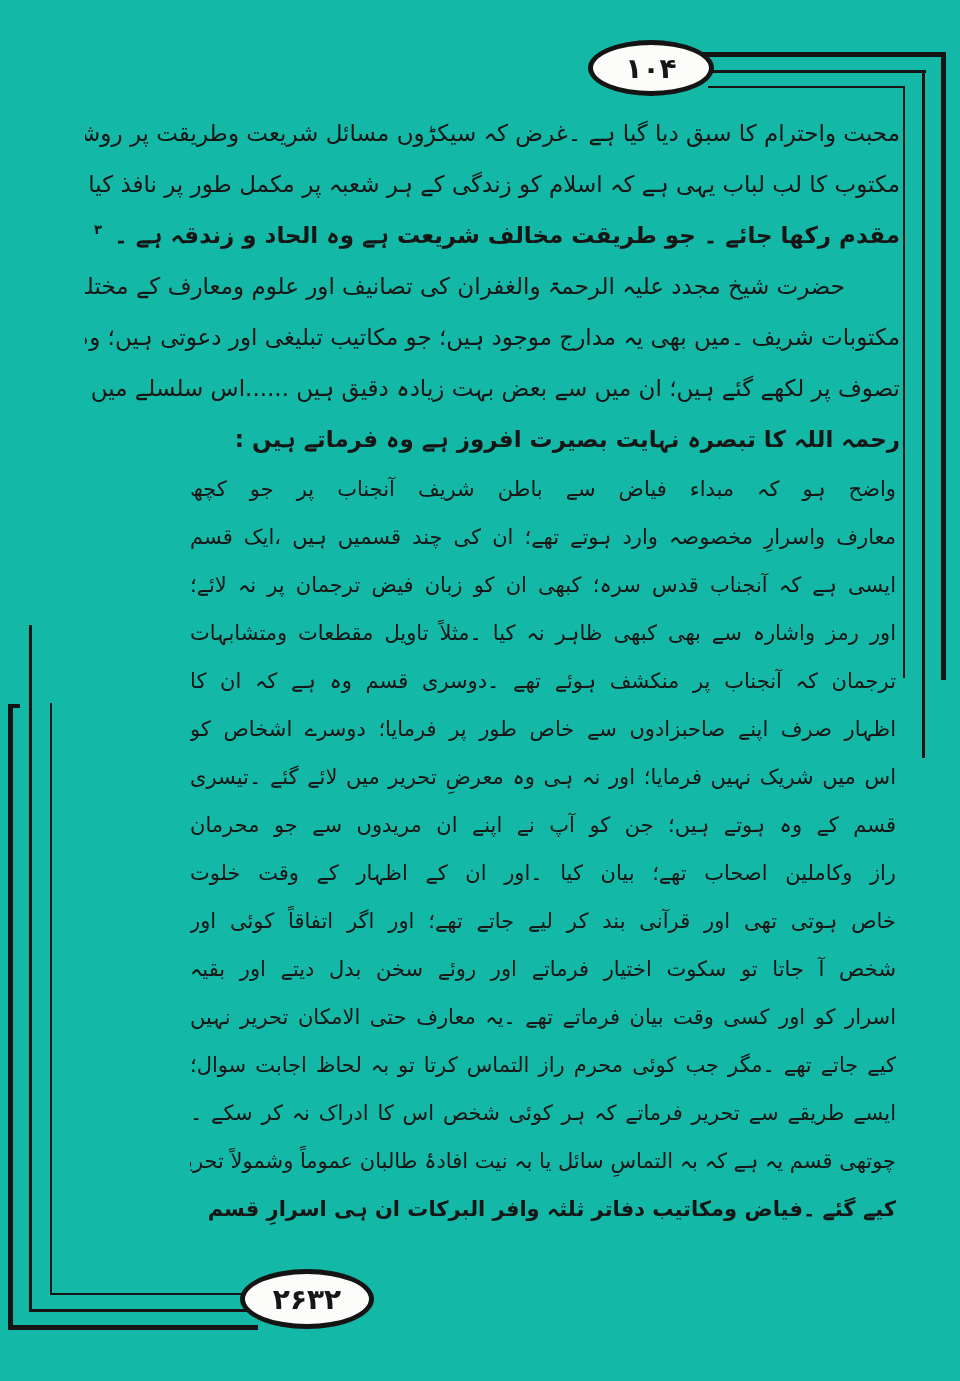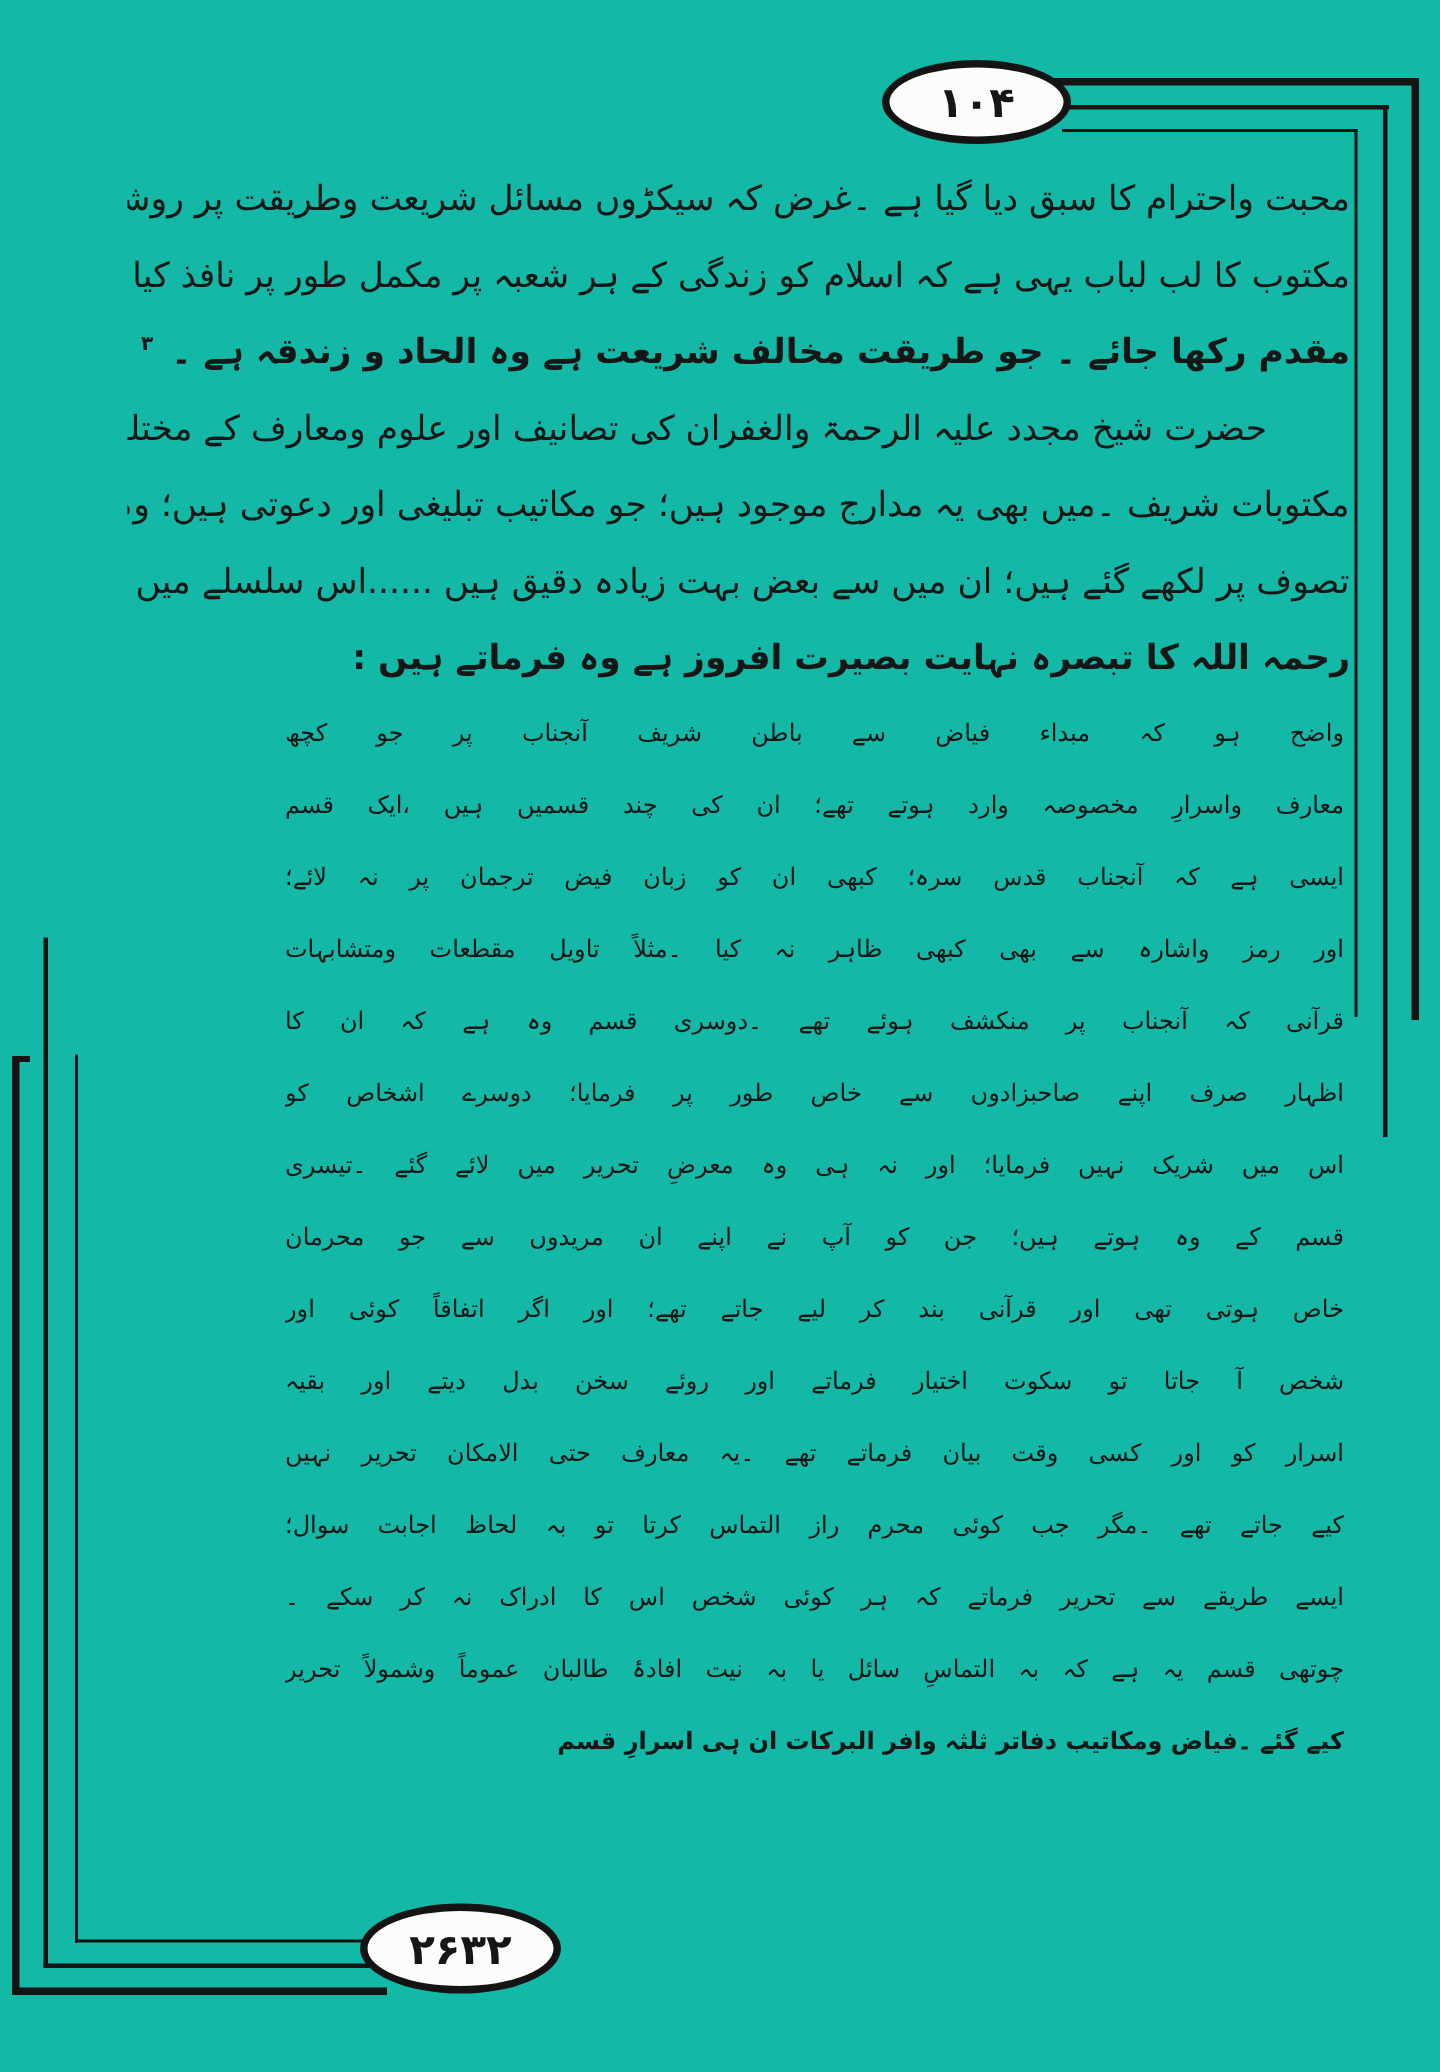--- a/index.html
+++ b/index.html
@@ -48,21 +48,21 @@
     text-indent:55px;
   }
   .quote{
     display:block;
     padding-left:105px;
     padding-right:4px;
     margin-top:0;
   }
   .quote .tline{
     height:48px;line-height:48px;
-    font-size:16px;
+    font-size:21px;
   }
   sup.fn{
     font-size:0.58em;
     vertical-align:super;
     line-height:0;
     margin-right:4px;
   }
 </style>
 </head>
 <body>
@@ -108,24 +108,25 @@
       <div class="tline"><span>مکتوبات شریف ۔میں بھی یہ مدارج موجود ہیں؛ جو مکاتیب تبلیغی اور دعوتی ہیں؛ وہ عام فہم ہیں اور جو مسائل</span></div>
       <div class="tline"><span>تصوف پر لکھے گئے ہیں؛ ان میں سے بعض بہت زیادہ دقیق ہیں ......اس سلسلے میں شیخ بدرالدین سرہندی</span> </div>
       <div class="tline tline-end"><span>رحمہ اللہ کا تبصرہ نہایت بصیرت افروز ہے وہ فرماتے ہیں :</span></div>
     </div>
 
     <div class="quote">
       <div class="tline"><span>واضح ہو کہ مبداء فیاض سے باطن شریف آنجناب پر جو کچھ</span></div>
       <div class="tline"><span>معارف واسرارِ مخصوصہ وارد ہوتے تھے؛ ان کی چند قسمیں ہیں ،ایک قسم</span></div>
       <div class="tline"><span>ایسی ہے کہ آنجناب قدس سرہ؛ کبھی ان کو زبان فیض ترجمان پر نہ لائے؛</span></div>
       <div class="tline"><span>اور رمز واشارہ سے بھی کبھی ظاہر نہ کیا ۔مثلاً تاویل مقطعات ومتشابہات</span></div>
-      <div class="tline"><span>قرآنی کہ آنجناب پر منکشف ہوئے تھے ۔دوسری قسم وہ ہے کہ ان کا</span></div>
+      <div class="tline"><span>ترجمان کہ آنجناب پر منکشف ہوئے تھے ۔دوسری قسم وہ ہے کہ ان کا</span></div>
       <div class="tline"><span>اظہار صرف اپنے صاحبزادوں سے خاص طور پر فرمایا؛ دوسرے اشخاص کو</span></div>
       <div class="tline"><span>اس میں شریک نہیں فرمایا؛ اور نہ ہی وہ معرضِ تحریر میں لائے گئے ۔تیسری</span></div>
       <div class="tline"><span>قسم کے وہ ہوتے ہیں؛ جن کو آپ نے اپنے ان مریدوں سے جو محرمان</span></div>
+      <div class="tline"><span>راز وکاملین اصحاب تھے؛ بیان کیا ۔اور ان کے اظہار کے وقت خلوت</span></div>
       <div class="tline"><span>خاص ہوتی تھی اور قرآنی بند کر لیے جاتے تھے؛ اور اگر اتفاقاً کوئی اور</span></div>
       <div class="tline"><span>شخص آ جاتا تو سکوت اختیار فرماتے اور روئے سخن بدل دیتے اور بقیہ</span></div>
       <div class="tline"><span>اسرار کو اور کسی وقت بیان فرماتے تھے ۔یہ معارف حتی الامکان تحریر نہیں</span></div>
       <div class="tline"><span>کیے جاتے تھے ۔مگر جب کوئی محرم راز التماس کرتا تو بہ لحاظ اجابت سوال؛</span></div>
       <div class="tline"><span>ایسے طریقے سے تحریر فرماتے کہ ہر کوئی شخص اس کا ادراک نہ کر سکے ۔</span></div>
       <div class="tline"><span>چوتھی قسم یہ ہے کہ بہ التماسِ سائل یا بہ نیت افادۂ طالبان عموماً وشمولاً تحریر</span></div>
       <div class="tline tline-end"><span>کیے گئے ۔فیاض ومکاتیب دفاتر ثلثہ وافر البرکات ان ہی اسرارِ قسم</span></div>
     </div>
 
   </div>

